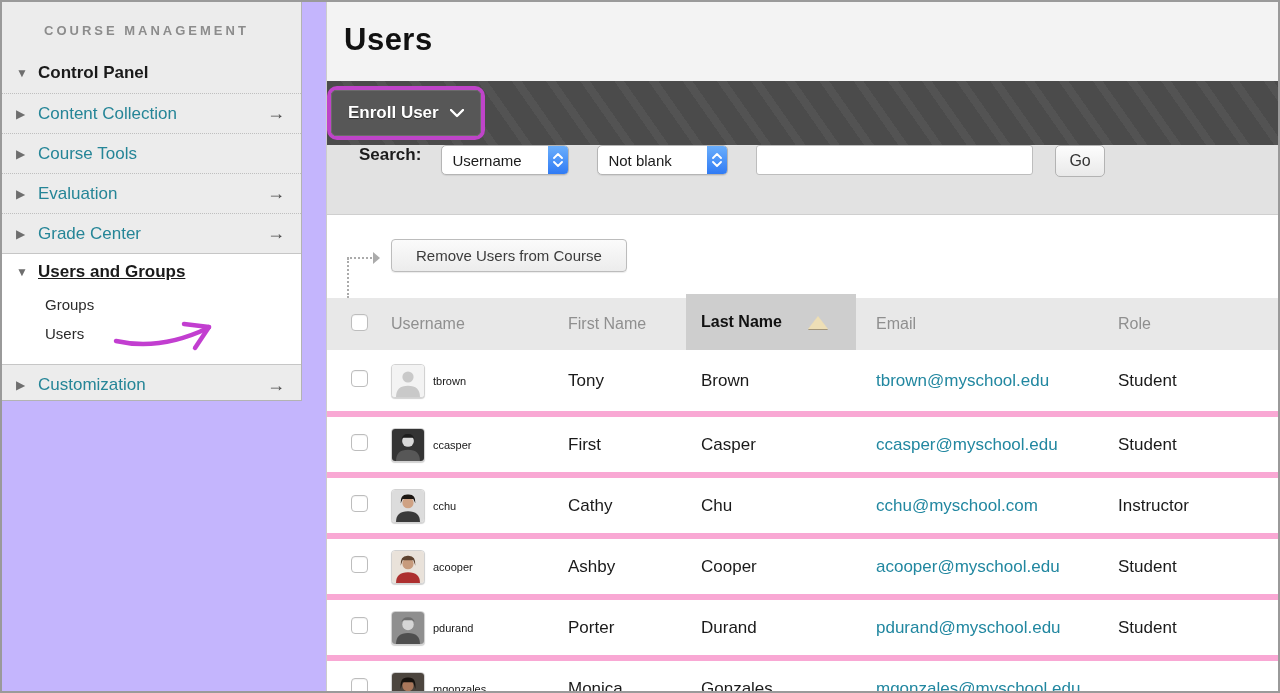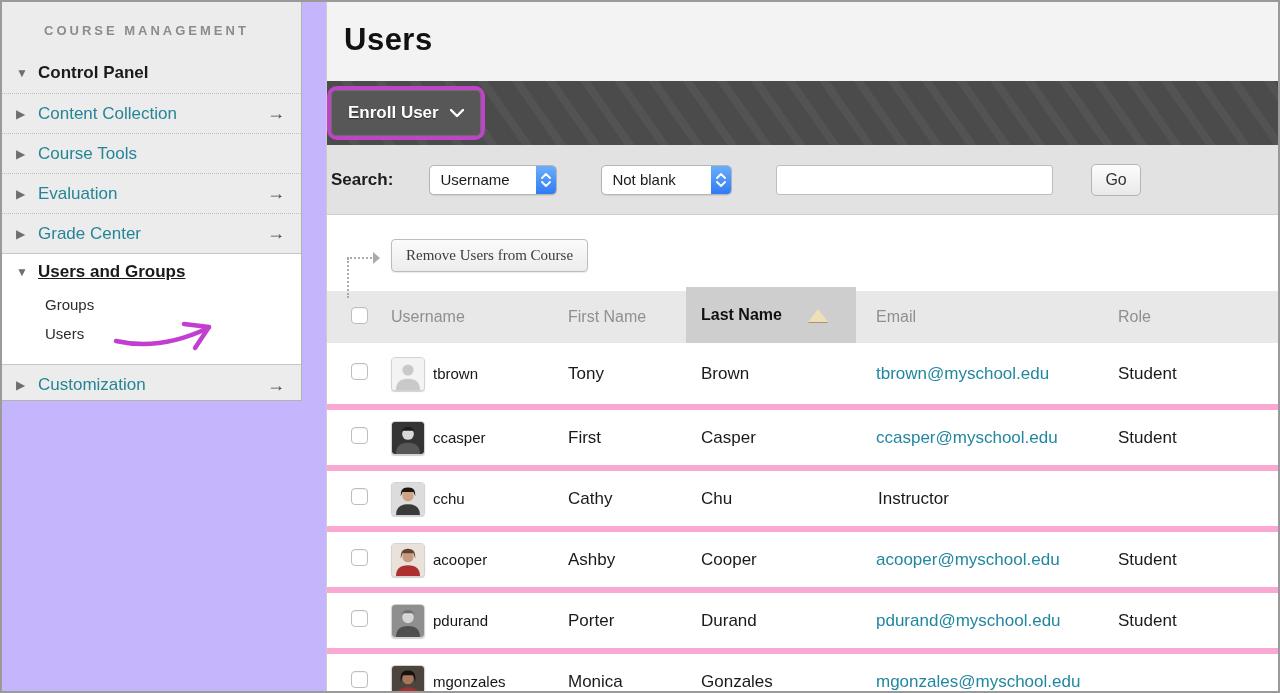--- a/index.html
+++ b/index.html
@@ -56,21 +56,21 @@
   .enroll-ring { border:4px solid #bf44c9; border-radius:10px; display:inline-block; }
   .enroll-btn {
     display:flex; align-items:center; gap:11px; cursor:pointer;
     background:#575757; border:1px solid #6b6b6b; border-radius:5px;
     padding:12px 16px; color:#ffffff; font-weight:bold; font-size:17px;
     text-shadow:0 1px 1px rgba(0,0,0,.5);
   }
 
   .search-bar {
     height:70px; background:#e2e2e2; border-bottom:1px solid #cfcfcf;
-    display:flex; align-items:center; gap:30px; padding-left:4px;
+    display:flex; gap:14px; padding-left:32px;
   }
   .search-label { font-size:17px; font-weight:bold; color:#1c1c1c; }
   .mac-select {
     display:flex; align-items:center; height:30px; background:#ffffff;
     border:1px solid #b5b5b5; border-radius:5px; overflow:hidden; cursor:pointer;
     box-shadow:0 1px 1px rgba(0,0,0,.08);
   }
   .mac-select .sel-value { flex:1; padding:0 10px; font-size:15px; color:#1a1a1a; }
   .stepper {
     width:20px; height:30px; background:linear-gradient(#6cb0fc,#2e79f4);
@@ -83,23 +83,23 @@
     background:#ffffff; font-size:15px; padding:0 8px; margin-left:14px;
   }
   .go-btn {
     height:32px; padding:0 13px; margin-left:8px; cursor:pointer;
     background:linear-gradient(#fdfdfd,#e9e9e9); border:1px solid #b3b3b3;
     border-radius:5px; font-size:16px; color:#333333; font-family:inherit;
   }
 
   .content { position:relative; background:#ffffff; }
   .remove-btn {
-    margin:24px 0 9px 64px; cursor:pointer; font-family:Liberation Serif, serif;
+    margin:24px 0 16px 64px; cursor:pointer; font-family:Liberation Sans, sans-serif;
     background:linear-gradient(#fbfbfb,#ececec); border:1px solid #bcbcbc;
-    border-radius:4px; padding:7px 14px; font-size:15px; color:#3c3c3c;
+    border-radius:4px; padding:7px 24px; font-size:15px; color:#3c3c3c;
     box-shadow:0 1px 1px rgba(0,0,0,.08);
   }
   .hint-arrow { position:absolute; left:20px; top:34px; width:40px; height:48px; }
   .hint-arrow .h-line { position:absolute; left:0; top:8px; width:28px; border-top:2px dotted #ababab; }
   .hint-arrow .v-line { position:absolute; left:0; top:9px; height:40px; border-left:2px dotted #ababab; }
   .hint-arrow .h-head {
     position:absolute; left:26px; top:3px; width:0; height:0;
     border-left:7px solid #ababab; border-top:6px solid transparent; border-bottom:6px solid transparent;
   }
 
@@ -130,21 +130,21 @@
   .cb {
     appearance:none; -webkit-appearance:none; width:17px; height:17px; cursor:pointer;
     border:1px solid #bdbdbd; border-radius:4px; background:#ffffff;
     box-shadow:inset 0 1px 1px rgba(0,0,0,.05);
   }
   .avatar {
     width:34px; height:34px; border:1px solid #d2d2d2; border-radius:4px;
     background:#ffffff; box-shadow:0 1px 1px rgba(0,0,0,.18); overflow:hidden; flex:0 0 34px;
   }
   .avatar svg { display:block; width:100%; height:100%; }
-  .uname { margin-left:8px; font-size:15px; color:#161616; }
+  .uname { margin-left:8px; font-size:11px; color:#161616; }
   .cell-text { font-size:17px; color:#1a1a1a; }
   .email-link { font-size:17px; color:#2187a0; text-decoration:none; cursor:pointer; }
 </style>
 </head>
 <body>
 
 <div class="screen">
 
   <div class="sidebar">
     <div class="sb-header">COURSE MANAGEMENT</div>
@@ -316,20 +316,21 @@
                   <rect width="24" height="24" fill="#dcdcdc"></rect>
                   <circle cx="12" cy="9.5" r="4.2" fill="#cfa284"></circle>
                   <path d="M3,24 Q3,16 12,16 Q21,16 21,24 Z" fill="#3a3a3a"></path>
                   <path d="M6.5,10 Q6,3 12,3.4 Q18,3 17.5,10 L16,6.8 L8,6.8 Z" fill="#1c1713"></path>
                 </svg>
             </span>
             <span class="uname">cchu</span>
           </span>
           <span class="col-first cell-text">Cathy</span>
           <span class="col-last cell-text">Chu</span>
+          <span class="col-email"><a class="email-link">cchu@myschool.com</a></span>
           <span class="col-role cell-text">Instructor</span>
         </div>
 
         <div class="trow">
           <span class="col-check"><input type="checkbox" class="cb" style=""></span>
           <span class="col-user">
             <span class="avatar">
               <svg viewBox="0 0 24 24">
                   <rect width="24" height="24" fill="#e9e2da"></rect>
                   <circle cx="12" cy="9.5" r="4.2" fill="#c79b7d"></circle>

